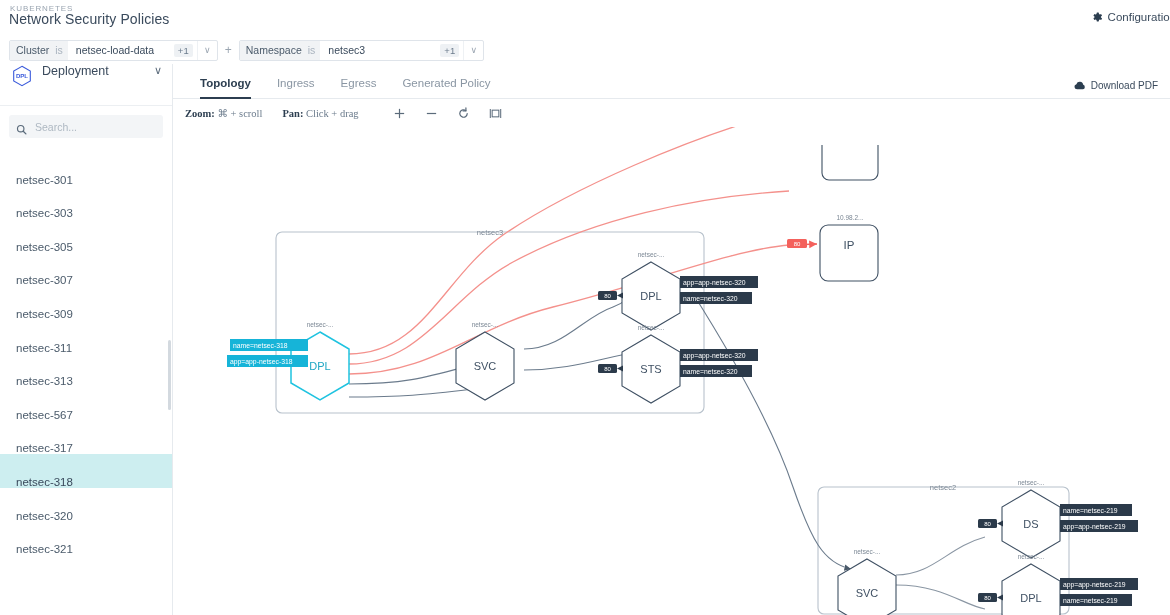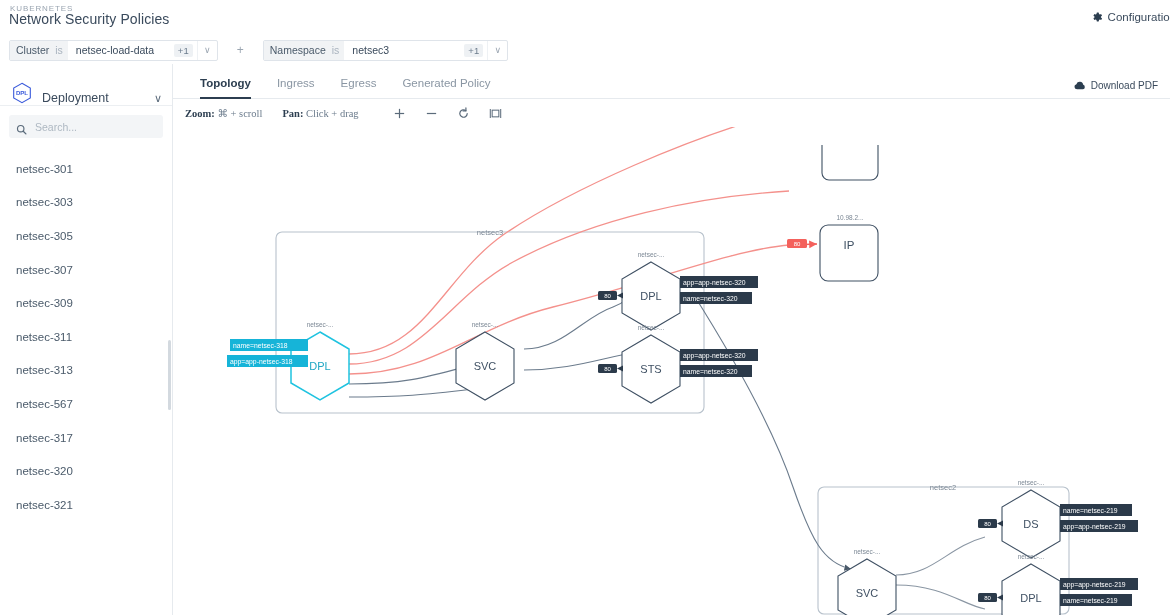--- a/index.html
+++ b/index.html
@@ -30,21 +30,21 @@
   .config-btn {
     position: absolute; right: -4px; top: 11px;
     display: flex; align-items: center; gap: 5px;
     font-size: 11.5px; color: #3a4a5c; cursor: pointer; white-space: nowrap;
   }
   .gear { width: 12px; height: 12px; display: block; }
 
   
   .filterbar {
     position: absolute; left: 0; top: 36px; width: 1170px; height: 28px;
-    display: flex; align-items: center; padding-left: 9px; gap: 12px;
+    display: flex; align-items: center; padding-left: 9px; gap: 0;
   }
   .filter-chip {
     display: flex; align-items: stretch; height: 21px;
     border: 1px solid #dfe4ea; border-radius: 2px; background: #fff;
     overflow: hidden;
   }
   .chip-key {
     background: #f1f3f5; display: flex; align-items: center;
     padding: 0 6px; font-size: 10.5px; color: #4a5a6a;
   }
@@ -69,41 +69,41 @@
   .filter-plus {
     padding: 0 7px; font-size: 12px; color: #9aa5b1; cursor: pointer;
   }
 
   
   .sidebar {
     position: absolute; left: 0; top: 64px; width: 173px; height: 551px;
     background: #fff; border-right: 1px solid #e6eaee;
   }
   .sidebar-head {
-    height: 42px; display: flex; align-items: flex-end; padding: 0 10px;
+    height: 42px; display: flex; align-items: flex-start; padding: 0 10px;
     border-bottom: 1px solid #eceff2; gap: 8px;
   }
   .hexbadge { width: 24px; height: 24px; flex: 0 0 24px; }
   .sidebar-head-label { font-size: 12.5px; color: #3a4a5c; flex: 1; }
   .sidebar-head-caret { color: #5b6b7b; font-size: 11px; }
   .search-wrap { padding: 9px 9px 0 9px; }
   .search-box {
     height: 23px; background: #f3f5f7; border-radius: 3px;
     display: flex; align-items: center; padding: 0 7px; gap: 6px;
   }
   .search-icon { width: 11px; height: 11px; flex: 0 0 11px; }
   .search-input {
     border: 0; background: transparent; outline: none;
     font-family: "Liberation Sans", sans-serif;
     font-size: 10.5px; color: #5b6b7b; width: 100%;
   }
   .search-input::placeholder { color: #aeb8c2; }
   .res-list { margin-top: 14px; }
   .res-item {
-    height: 33.6px; display: flex; align-items: center;
+    height: 33.6px; display: flex; align-items: flex-end;
     padding-left: 16px; font-size: 11.5px; color: #4a5a6a; cursor: pointer;
   }
   .res-item.selected { background: #cdeef0; color: #3a4a5c; }
   .sb-scroll {
     position: absolute; right: 1px; top: 276px; width: 3px; height: 70px;
     background: #d3d9df; border-radius: 2px;
   }
 
   
   .main {
@@ -235,20 +235,23 @@
           <span>netsec-311</span>
         </div>
         <div class="res-item">
           <span>netsec-313</span>
         </div>
         <div class="res-item">
           <span>netsec-567</span>
         </div>
         <div class="res-item">
           <span>netsec-317</span>
+        </div>
+        <div class="res-item selected">
+          <span>netsec-318</span>
         </div>
         <div class="res-item">
           <span>netsec-320</span>
         </div>
         <div class="res-item">
           <span>netsec-321</span>
         </div>
       </div>
     <div class="sb-scroll"></div>
   </div>

